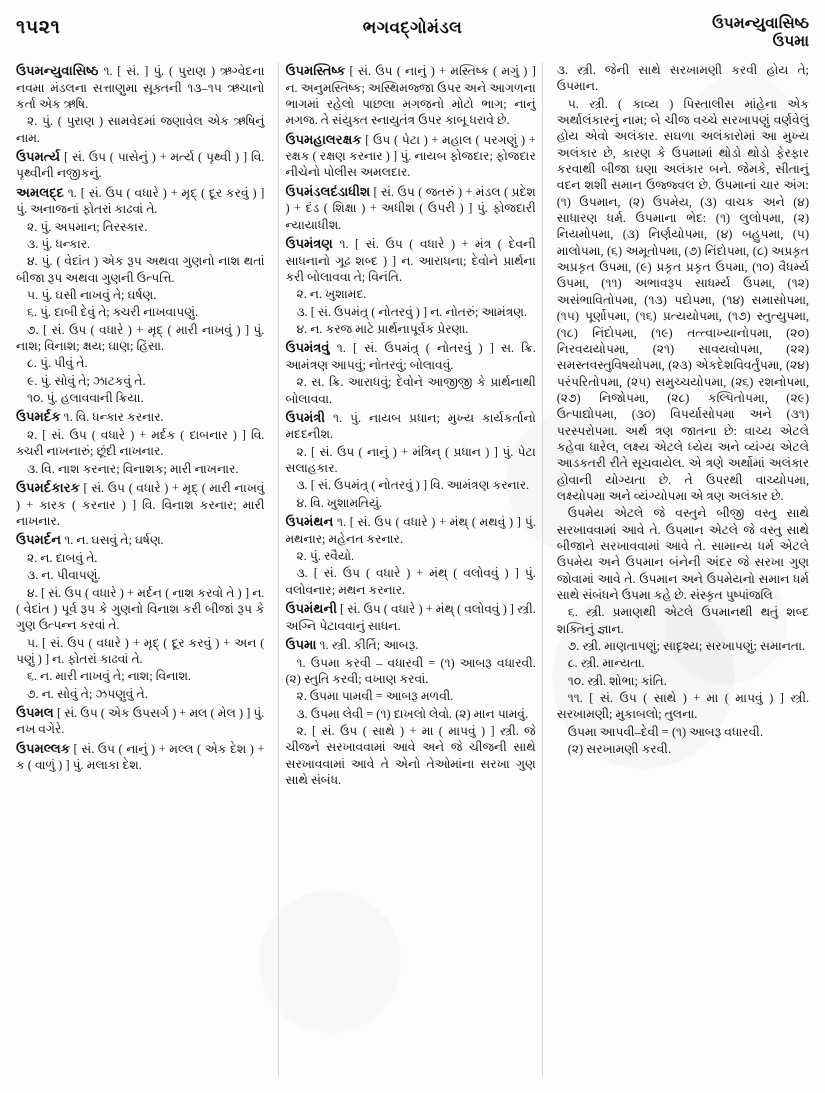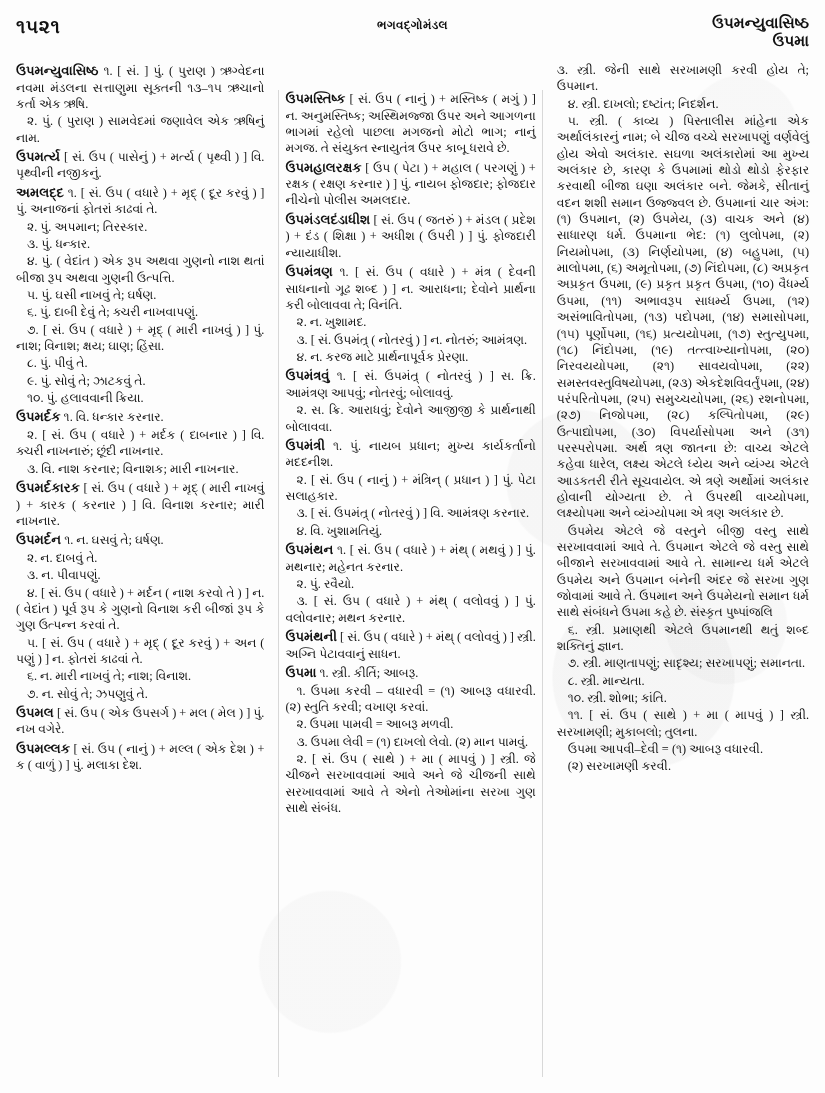--- a/index.html
+++ b/index.html
@@ -40,21 +40,21 @@
   }
   .rh-folio{
     position:absolute;left:6px;top:2px;
     font-family:"Liberation Sans","DejaVu Sans",sans-serif;
     font-weight:700;font-size:19px;letter-spacing:.5px;text-align:right;
   }
   .rh-title{
     position:absolute;left:0;right:0;top:4px;
     text-align:center;
     font-family:"Liberation Sans","DejaVu Sans",sans-serif;
-    font-weight:700;font-size:12px;letter-spacing:.3px;
+    font-weight:700;font-size:17px;letter-spacing:.3px;
   }
   .rh-catch{
     position:absolute;right:6px;top:0px;
     text-align:right;
     font-family:"Liberation Sans","DejaVu Sans",sans-serif;
     font-weight:700;font-size:15.5px;line-height:1.15;
   }
   .rh-catch div{display:block;}
 
   
@@ -69,21 +69,21 @@
     width:265px;
     padding:0 6px;
     box-sizing:border-box;
     font-size:12.3px;
     line-height:1.33;
     text-align:justify;
     text-justify:inter-word;
     position:relative;
     overflow:hidden;
   }
-  .col.mid{border-left:1px solid #d8d8d8;border-right:1px solid #d8d8d8;width:276px;margin-top:28px;}
+  .col.mid{border-left:1px solid #d8d8d8;border-right:1px solid #d8d8d8;width:276px;}
   .col.right{width:276px;}
   .col.left{width:272px;}
 
   
   .entry{margin:0 0 2px 0;}
   .entry p{margin:0 0 1px 0;}
   .hw{
     font-family:"Liberation Sans","DejaVu Sans",sans-serif;
     font-weight:700;
     font-size:13.2px;
@@ -192,21 +192,20 @@
           <p class="lead"><span class="hw">ઉપમા</span> <span>૧. સ્ત્રી. કીર્તિ; આબરૂ.</span></p>
           <p class="sense"><span>૧. ઉપમા કરવી – વધારવી = (૧) આબરૂ વધારવી. (૨) સ્તુતિ કરવી; વખાણ કરવાં.</span></p>
           <p class="sense"><span>૨. ઉપમા પામવી = આબરૂ મળવી.</span></p>
           <p class="sense"><span>૩. ઉપમા લેવી = (૧) દાખલો લેવો. (૨) માન પામવું.</span></p>
           <p class="sense"><span>૨. [ સં. ઉપ ( સાથે ) + મા ( માપવું ) ] સ્ત્રી. જે ચીજને સરખાવવામાં આવે અને જે ચીજની સાથે સરખાવવામાં આવે તે એનો તેઓમાંના સરખા ગુણ સાથે સંબંધ.</span></p>
         </div>
       </div>
     <div class="col right">
         <div class="entry">
           <p class="lead"><span>૩. સ્ત્રી. જેની સાથે સરખામણી કરવી હોય તે; ઉપમાન.</span></p>
-          <p class="sense"><span>૪. સ્ત્રી. દાખલો; દષ્ટાંત; નિદર્શન.</span></p>
           <p class="sense"><span>૫. સ્ત્રી. ( કાવ્ય ) પિસ્તાલીસ માંહેના એક અર્થાલંકારનું નામ; બે ચીજ વચ્ચે સરખાપણું વર્ણવેલું હોય એવો અલંકાર. સઘળા અલંકારોમાં આ મુખ્ય અલંકાર છે, કારણ કે ઉપમામાં થોડો થોડો ફેરફાર કરવાથી બીજા ઘણા અલંકાર બને. જેમકે, સીતાનું વદન શશી સમાન ઉજ્જ્વલ છે. ઉપમાનાં ચાર અંગ: (૧) ઉપમાન, (૨) ઉપમેય, (૩) વાચક અને (૪) સાધારણ ધર્મ. ઉપમાના ભેદ: (૧) લુલોપમા, (૨) નિયમોપમા, (૩) નિર્ણયોપમા, (૪) બહુપમા, (૫) માલોપમા, (૬) અમૂતોપમા, (૭) નિંદોપમા, (૮) અપ્રકૃત અપ્રકૃત ઉપમા, (૯) પ્રકૃત પ્રકૃત ઉપમા, (૧૦) વૈધર્મ્ય ઉપમા, (૧૧) અભાવરૂપ સાધર્મ્ય ઉપમા, (૧૨) અસંભાવિતોપમા, (૧૩) પદોપમા, (૧૪) સમાસોપમા, (૧૫) પૂર્ણોપમા, (૧૬) પ્રત્યયોપમા, (૧૭) સ્તુત્યુપમા, (૧૮) નિંદોપમા, (૧૯) તત્ત્વાખ્યાનોપમા, (૨૦) નિરવયયોપમા, (૨૧) સાવયવોપમા, (૨૨) સમસ્તવસ્તુવિષયોપમા, (૨૩) એકદેશવિવર્તુંપમા, (૨૪) પરંપરિતોપમા, (૨૫) સમુચ્ચયોપમા, (૨૬) રશનોપમા, (૨૭) નિજોપમા, (૨૮) કલ્પિતોપમા, (૨૯) ઉત્પાદ્યોપમા, (૩૦) વિપર્યાસોપમા અને (૩૧) પરસ્પરોપમા. અર્થ ત્રણ જાતના છે: વાચ્ય એટલે કહેવા ધારેલ, લક્ષ્ય એટલે ધ્યેય અને વ્યંગ્ય એટલે આડકતરી રીતે સૂચવાયેલ. એ ત્રણે અર્થોમાં અલંકાર હોવાની યોગ્યતા છે. તે ઉપરથી વાચ્યોપમા, લક્ષ્યોપમા અને વ્યંગ્યોપમા એ ત્રણ અલંકાર છે.</span></p>
           <p class="sense"><span>ઉપમેય એટલે જે વસ્તુને બીજી વસ્તુ સાથે સરખાવવામાં આવે તે. ઉપમાન એટલે જે વસ્તુ સાથે બીજાને સરખાવવામાં આવે તે. સામાન્ય ધર્મ એટલે ઉપમેય અને ઉપમાન બંનેની અંદર જે સરખા ગુણ જોવામાં આવે તે. ઉપમાન અને ઉપમેયનો સમાન ધર્મ સાથે સંબંધને ઉપમા કહે છે.        સંસ્કૃત પુષ્પાંજલિ</span></p>
           <p class="sense"><span>૬. સ્ત્રી. પ્રમાણથી એટલે ઉપમાનથી થતું શબ્દ શક્તિનું જ્ઞાન.</span></p>
           <p class="sense"><span>૭. સ્ત્રી. માણતાપણું; સાદૃશ્ય; સરખાપણું; સમાનતા.</span></p>
           <p class="sense"><span>૮. સ્ત્રી. માન્યતા.</span></p>
           <p class="sense"><span>૧૦. સ્ત્રી. શોભા; કાંતિ.</span></p>
           <p class="sense"><span>૧૧. [ સં. ઉપ ( સાથે ) + મા ( માપવું ) ] સ્ત્રી. સરખામણી; મુકાબલો; તુલના.</span></p>
           <p class="sense"><span>ઉપમા આપવી–દેવી = (૧) આબરૂ વધારવી.</span></p>
           <p class="sense"><span>(૨) સરખામણી કરવી.</span></p>
         </div>

